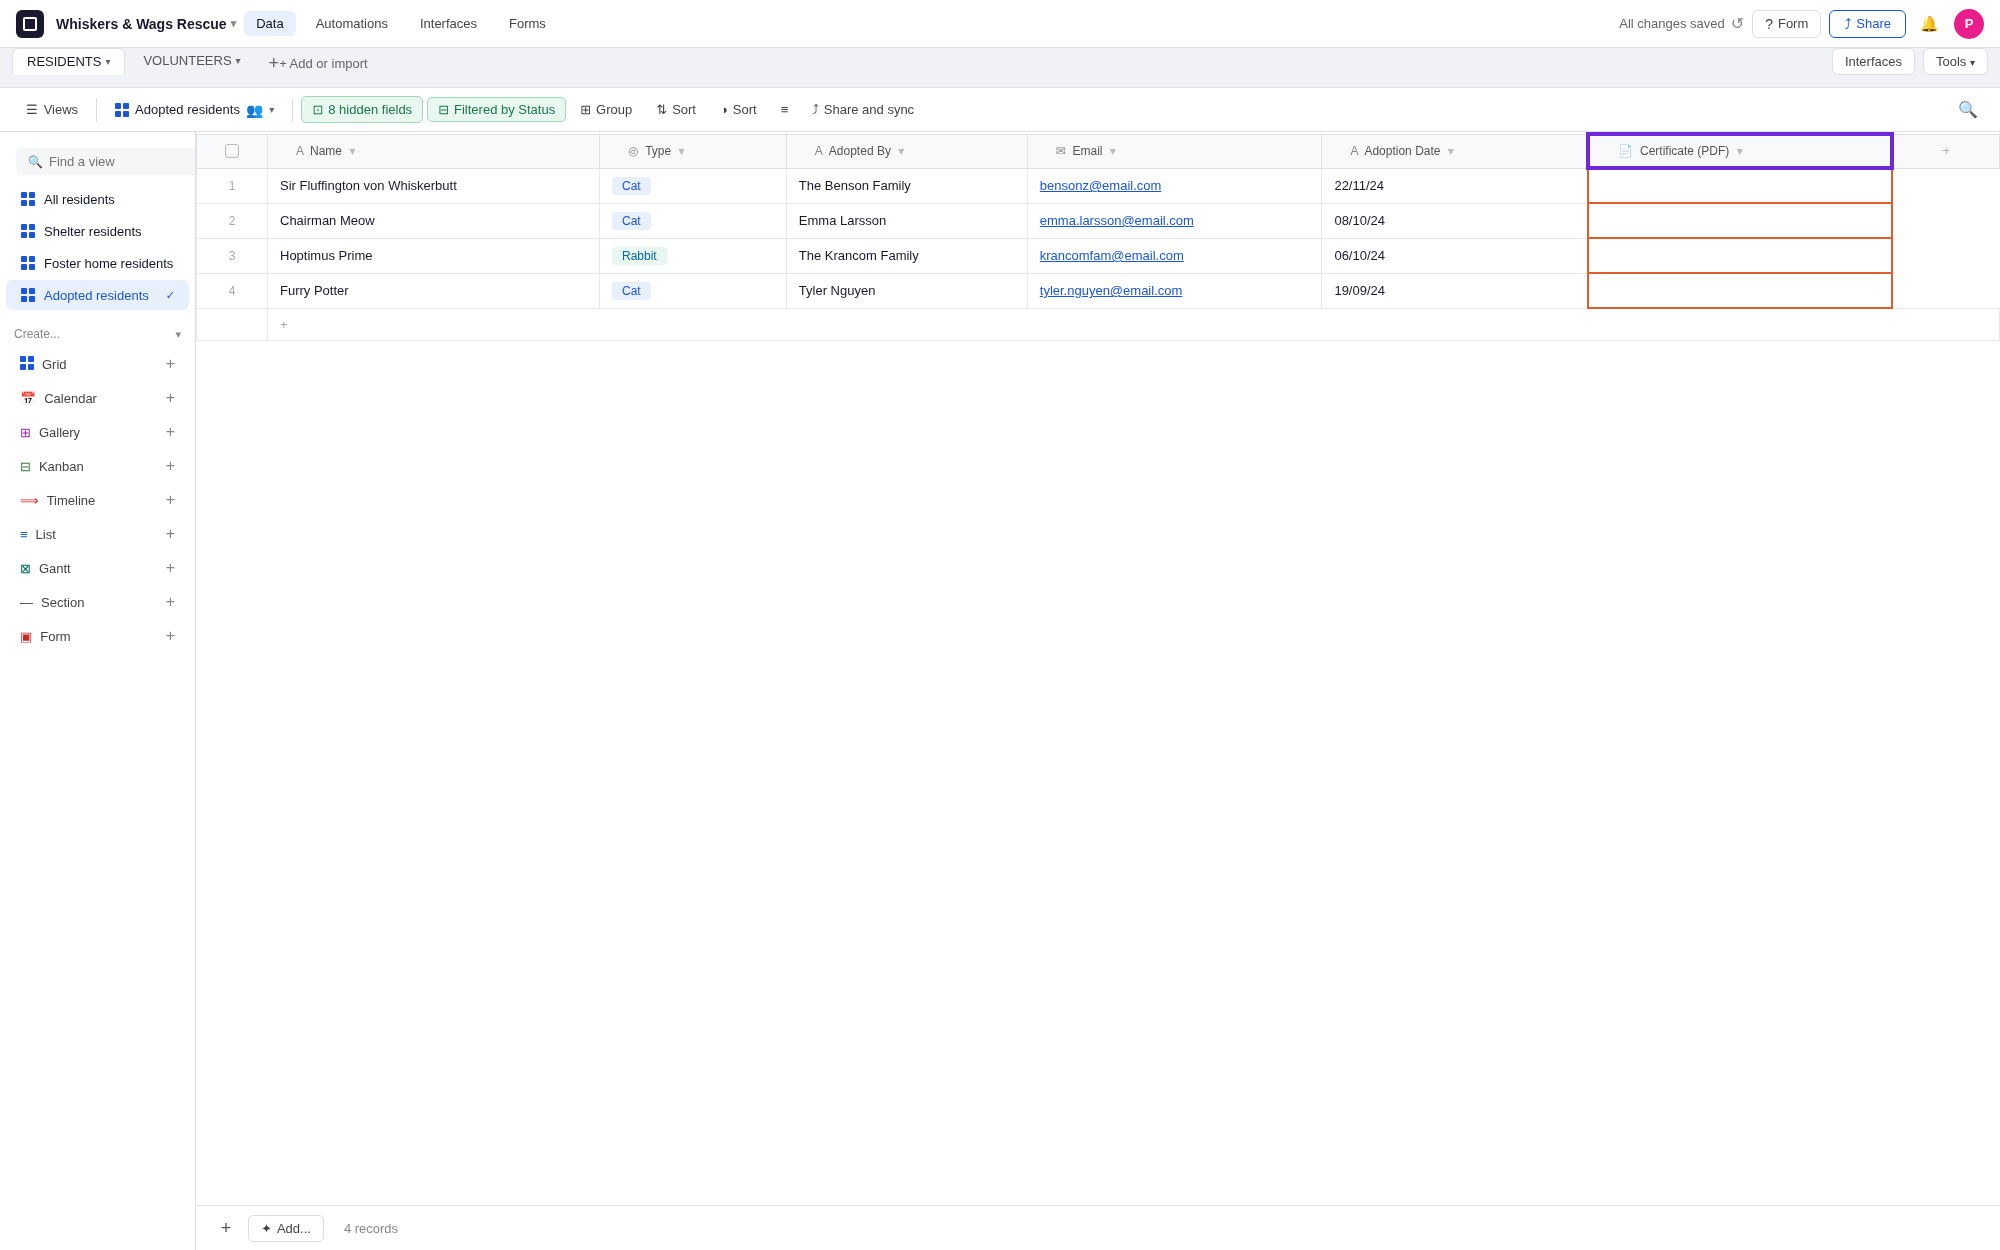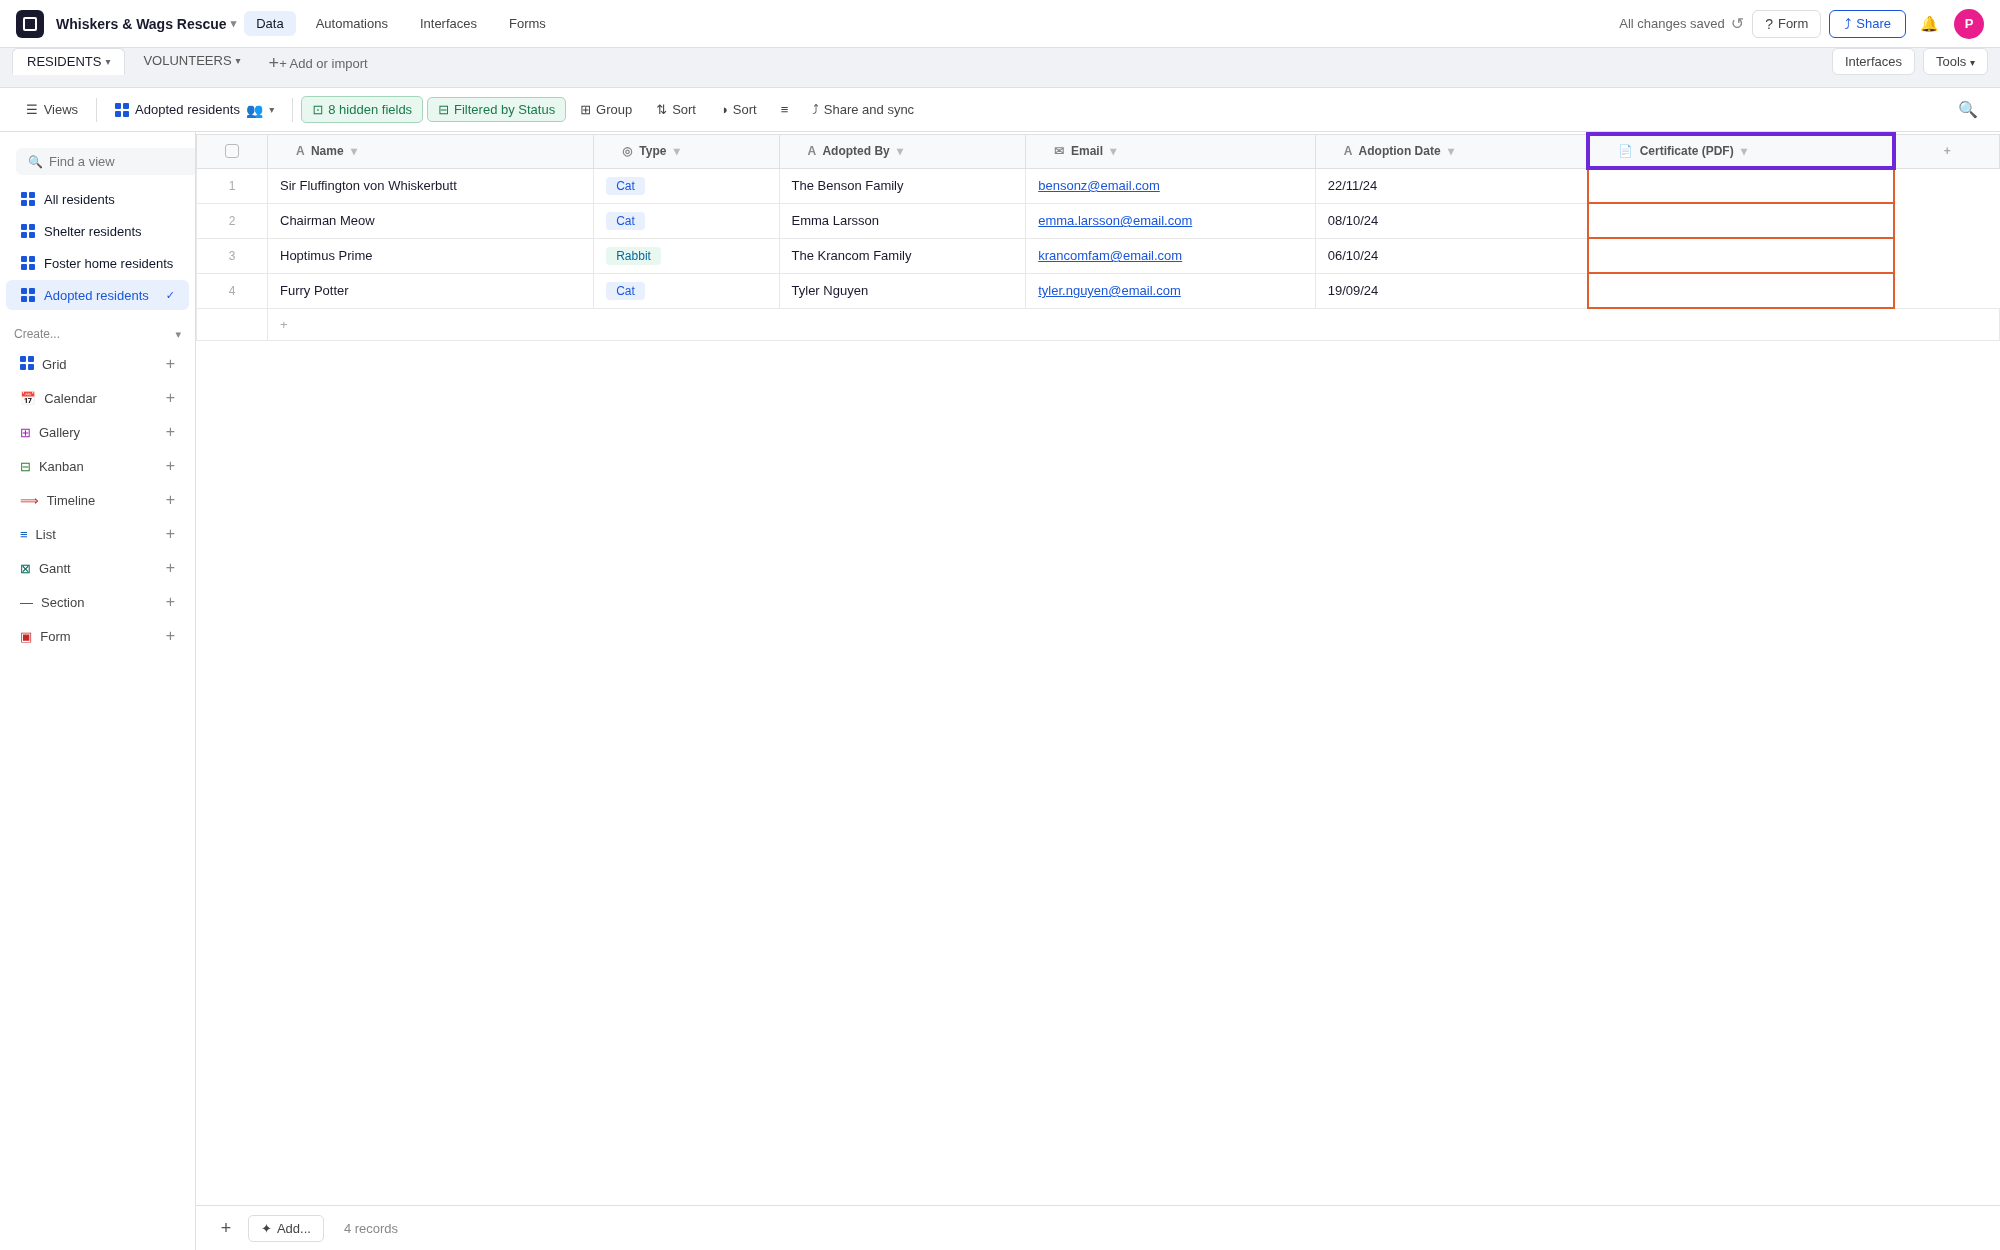--- a/index.html
+++ b/index.html
@@ -64,21 +64,21 @@
     .gantt-icon { color: #00695c; }
     .form-icon { color: #c62828; }
     .section-icon { color: #444; }
 
     
     .table-area { flex: 1; overflow: auto; background: #fff; display: flex; flex-direction: column; }
     .table-wrapper { flex: 1; overflow: auto; }
 
     table { border-collapse: collapse; width: 100%; min-width: 900px; }
     thead tr { background: #f8f9fb; }
-    th { border: 1px solid #e0e0e0; padding: 8px 28px; font-weight: 700; font-size: 12px; color: #555; white-space: nowrap; text-align: left; position: sticky; top: 0; background: #f8f9fb; z-index: 2; }
+    th { border: 1px solid #e0e0e0; padding: 8px 28px; font-weight: 400; font-size: 12px; color: #555; white-space: nowrap; text-align: left; position: sticky; top: 0; background: #f8f9fb; z-index: 2; }
     th:first-child { width: 40px; text-align: center; background: #f8f9fb; }
     td { border: 1px solid #e8e8e8; padding: 8px 12px; font-size: 13px; color: #1a1a2e; }
     td:first-child { text-align: center; color: #aaa; font-size: 12px; width: 40px; }
     .checkbox-cell { display: flex; align-items: center; justify-content: center; }
     .checkbox { width: 14px; height: 14px; border: 1.5px solid #bbb; border-radius: 3px; }
 
     .badge { display: inline-block; padding: 2px 10px; border-radius: 4px; font-size: 12px; font-weight: 500; }
     .badge-cat { background: #e8f0fe; color: #1a56db; }
     .badge-rabbit { background: #e8f7f0; color: #0369a1; }
 

